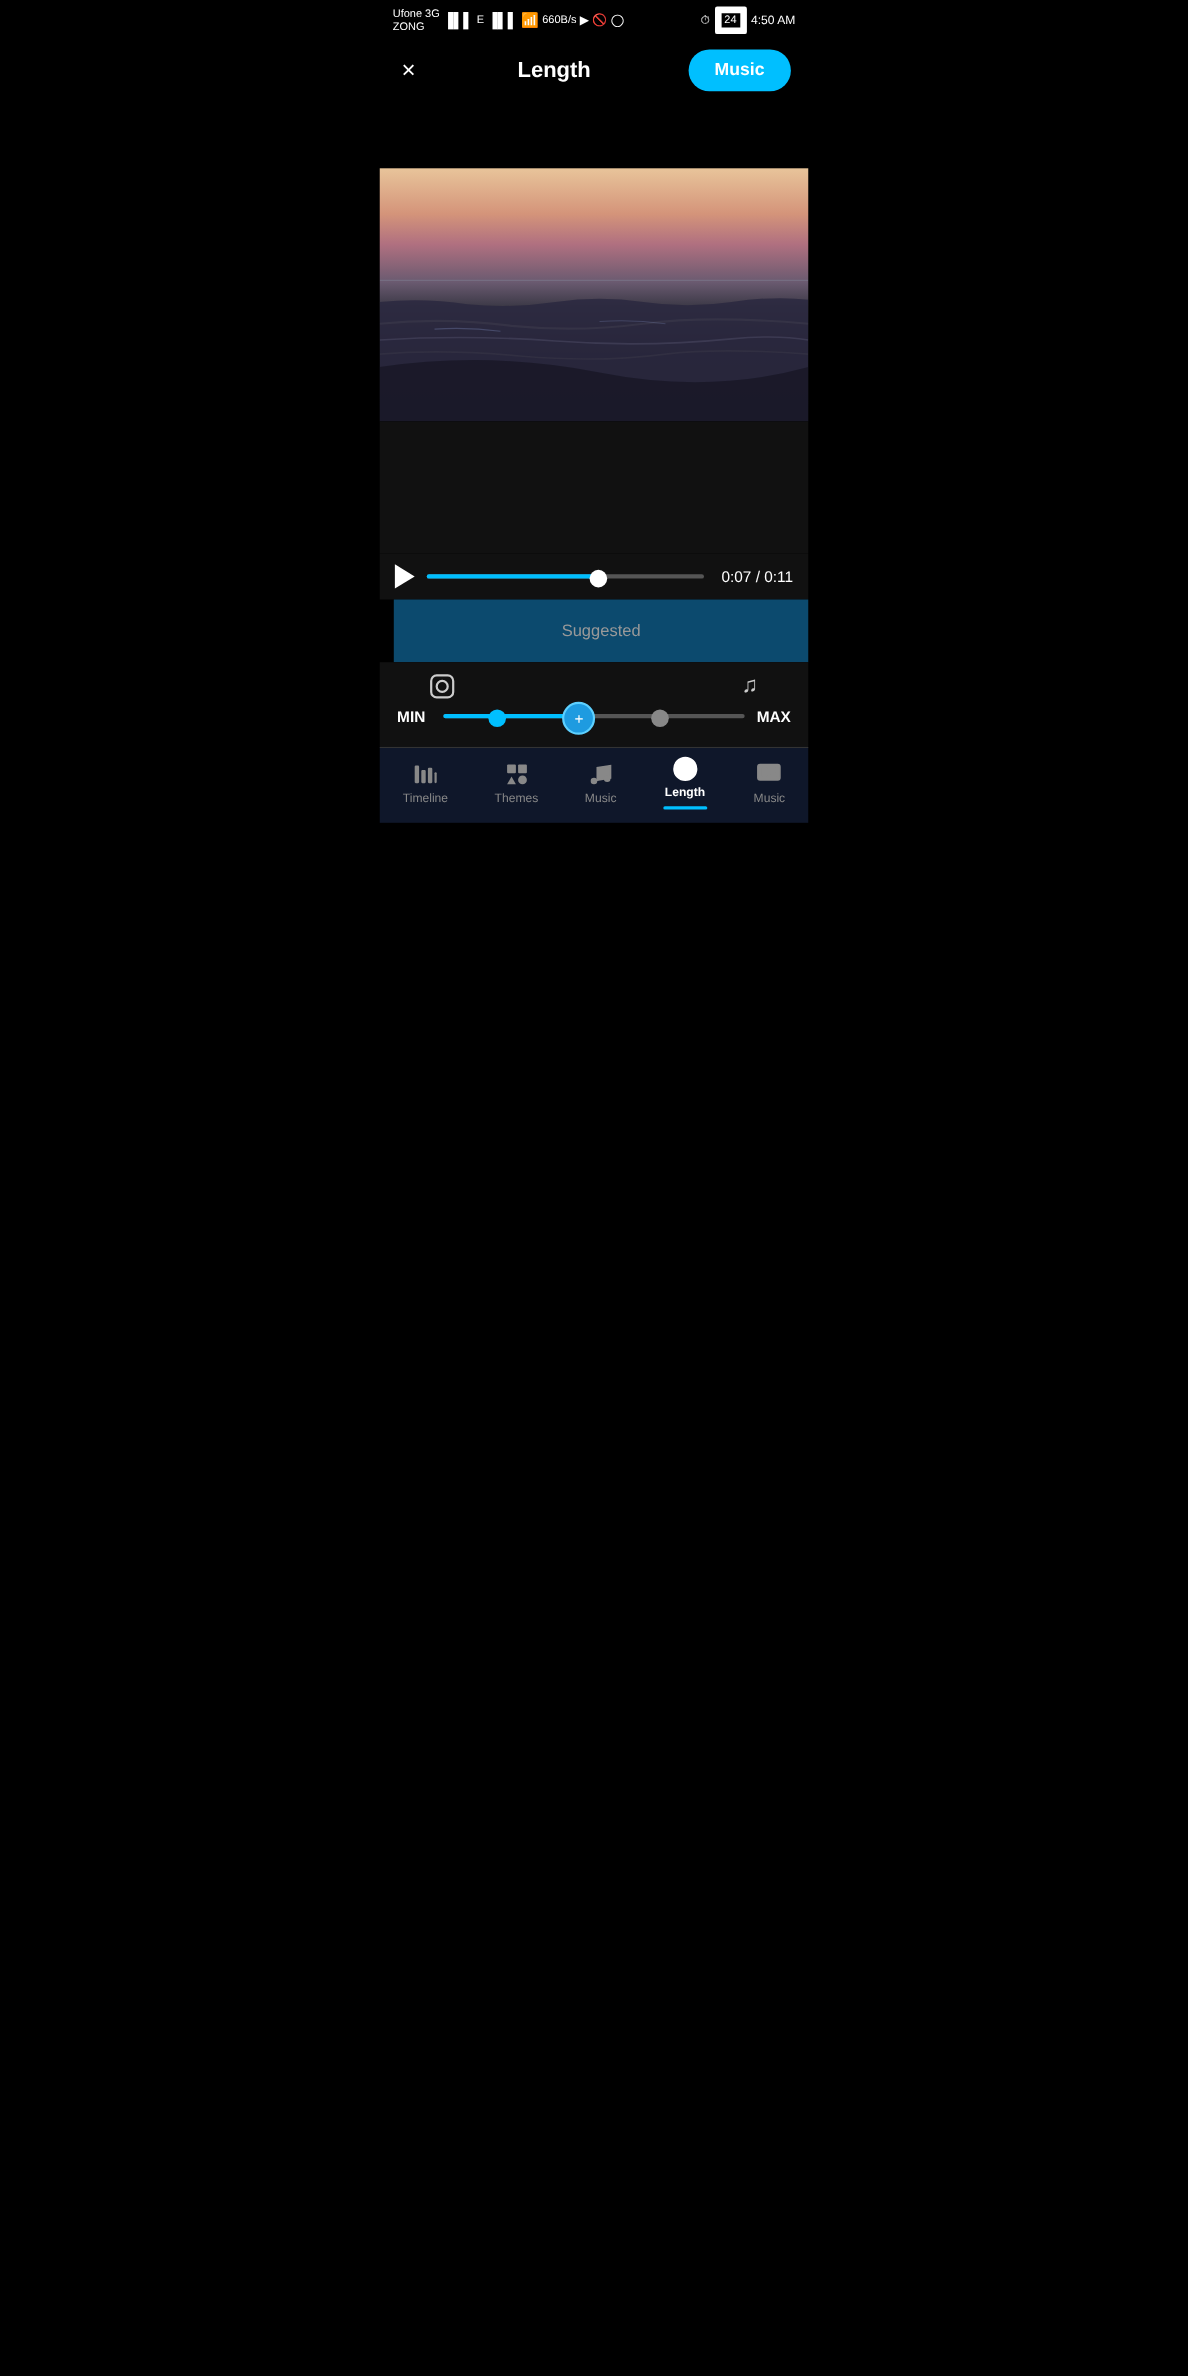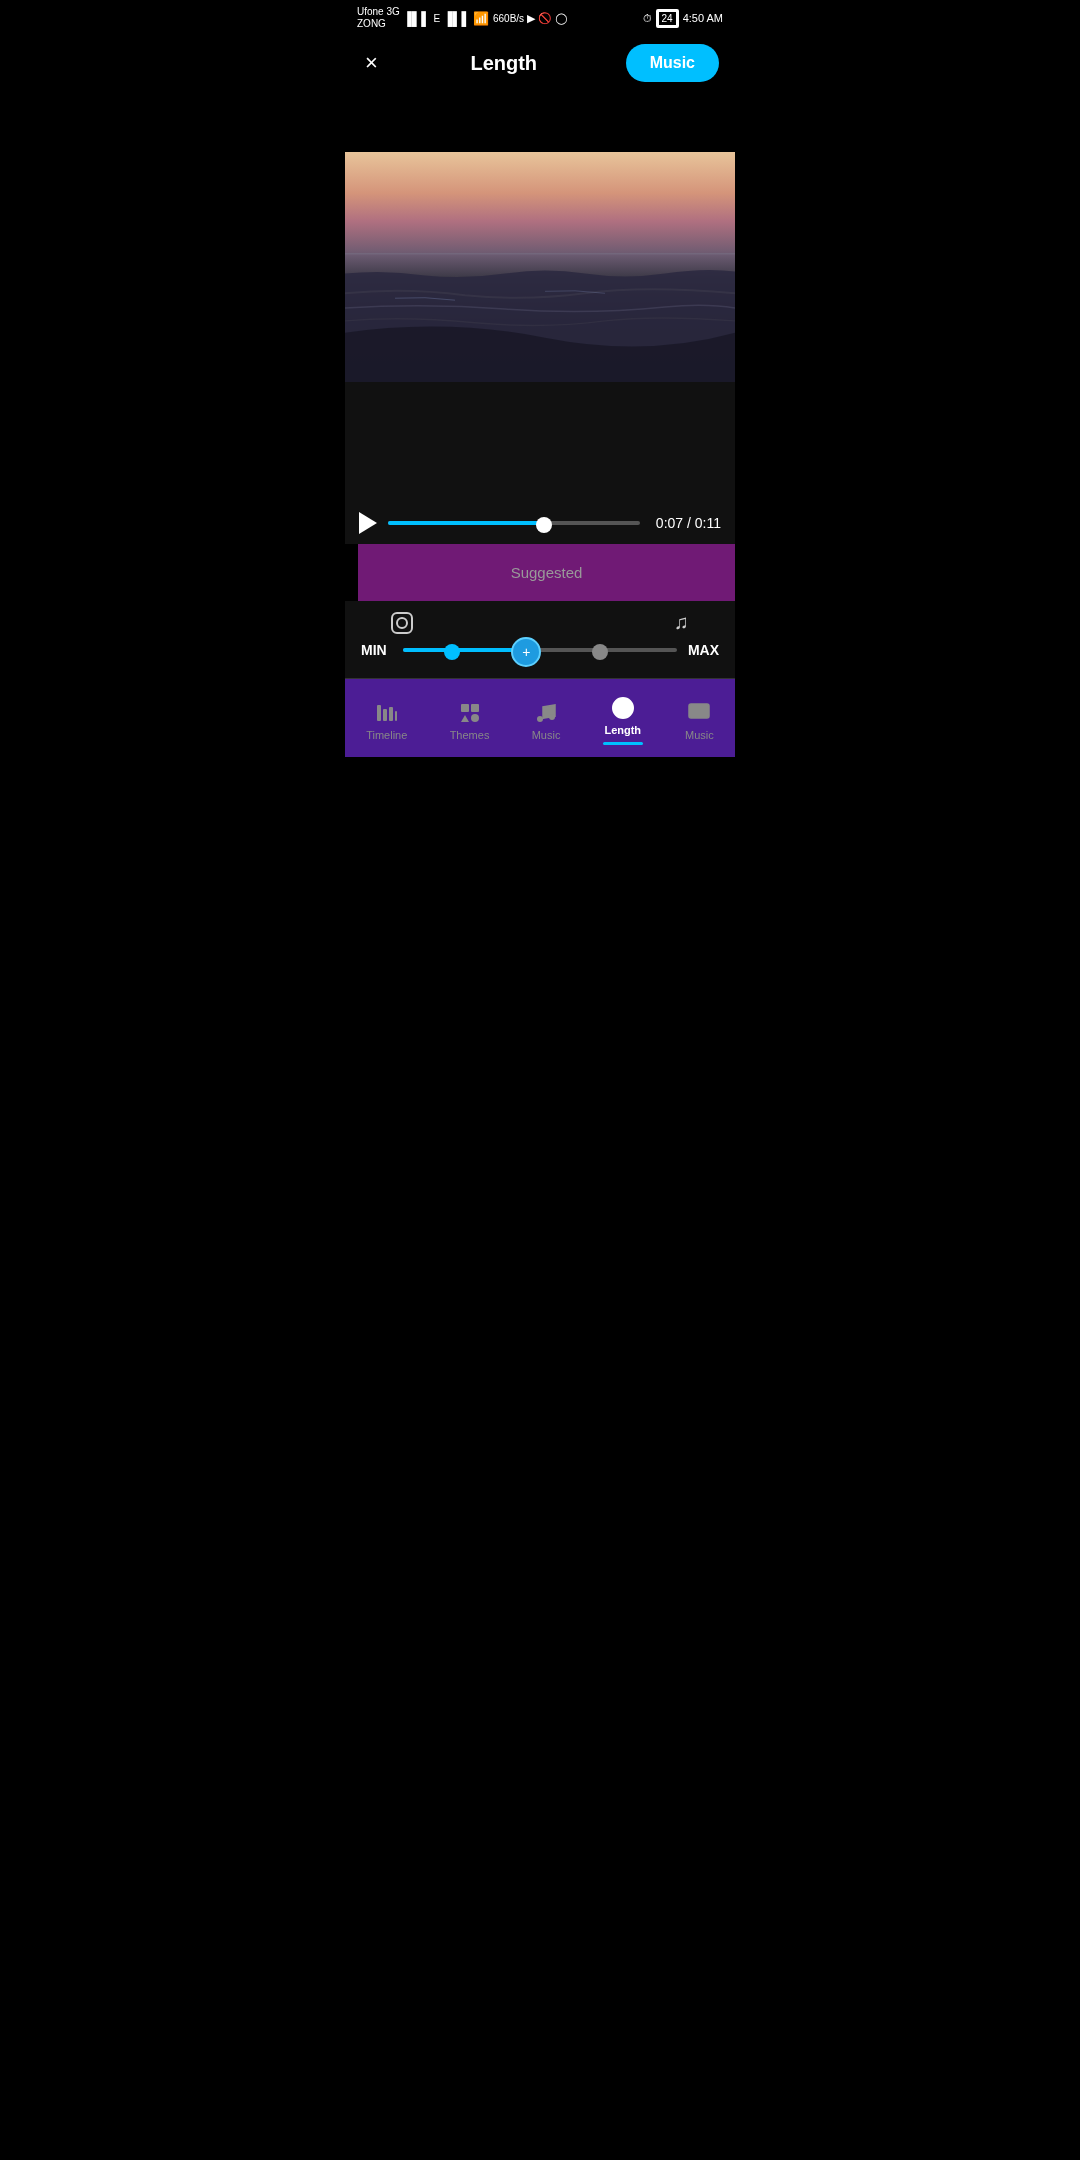--- a/index.html
+++ b/index.html
@@ -154,21 +154,21 @@
     .time-display {
       font-size: 14px;
       color: #fff;
       white-space: nowrap;
       min-width: 70px;
       text-align: right;
     }
 
     
     .suggested-section {
-      background: #701a75;
+      background: #0c4a6e;
       text-align: center;
       padding: 20px 0 14px;
       margin-left: 13px;
     }
     .suggested-label {
       font-size: 15px;
       color: #999;
       margin-bottom: 6px;
     }
     .suggested-time {
@@ -259,25 +259,25 @@
       border-radius: 50%;
       position: absolute;
       top: 50%;
       left: 72%;
       transform: translate(-50%, -50%);
       margin-top: 2px;
     }
 
     
     .bottom-nav {
-      background: #4c1d95;
+      background: #0f172a;
       display: flex;
       justify-content: space-around;
       align-items: center;
-      padding: 13px 0 8px;
+      padding: 3px 0 8px;
       border-top: 1px solid #333;
       position: relative;
     }
     .nav-item {
       display: flex;
       flex-direction: column;
       align-items: center;
       gap: 4px;
       cursor: pointer;
       padding: 4px 10px;
@@ -351,21 +351,21 @@
     <span style="font-size:10px;">E</span>
     <span style="font-size:13px;">▐▌▌</span>
     <span style="font-size:13px;">📶</span>
     <span>660B/s</span>
     <span style="font-size:11px;">▶</span>
     <span style="font-size:11px;">🚫</span>
     <span style="font-size:11px;">◯</span>
   </div>
   <div class="status-right">
     <span>⏱</span>
-    <span style="border:3px solid #ffffff;padding:1px 3px;font-size:10px;border-radius:2px;">24</span>
+    <span style="border:6px solid #ffffff;padding:1px 3px;font-size:10px;border-radius:2px;">24</span>
     <span>4:50 AM</span>
   </div>
 </div>
 
 <div class="header">
   <button class="close-btn">
     <span>×</span>
   </button>
   <span class="header-title">Length</span>
   <button class="save-btn">Music</button>

